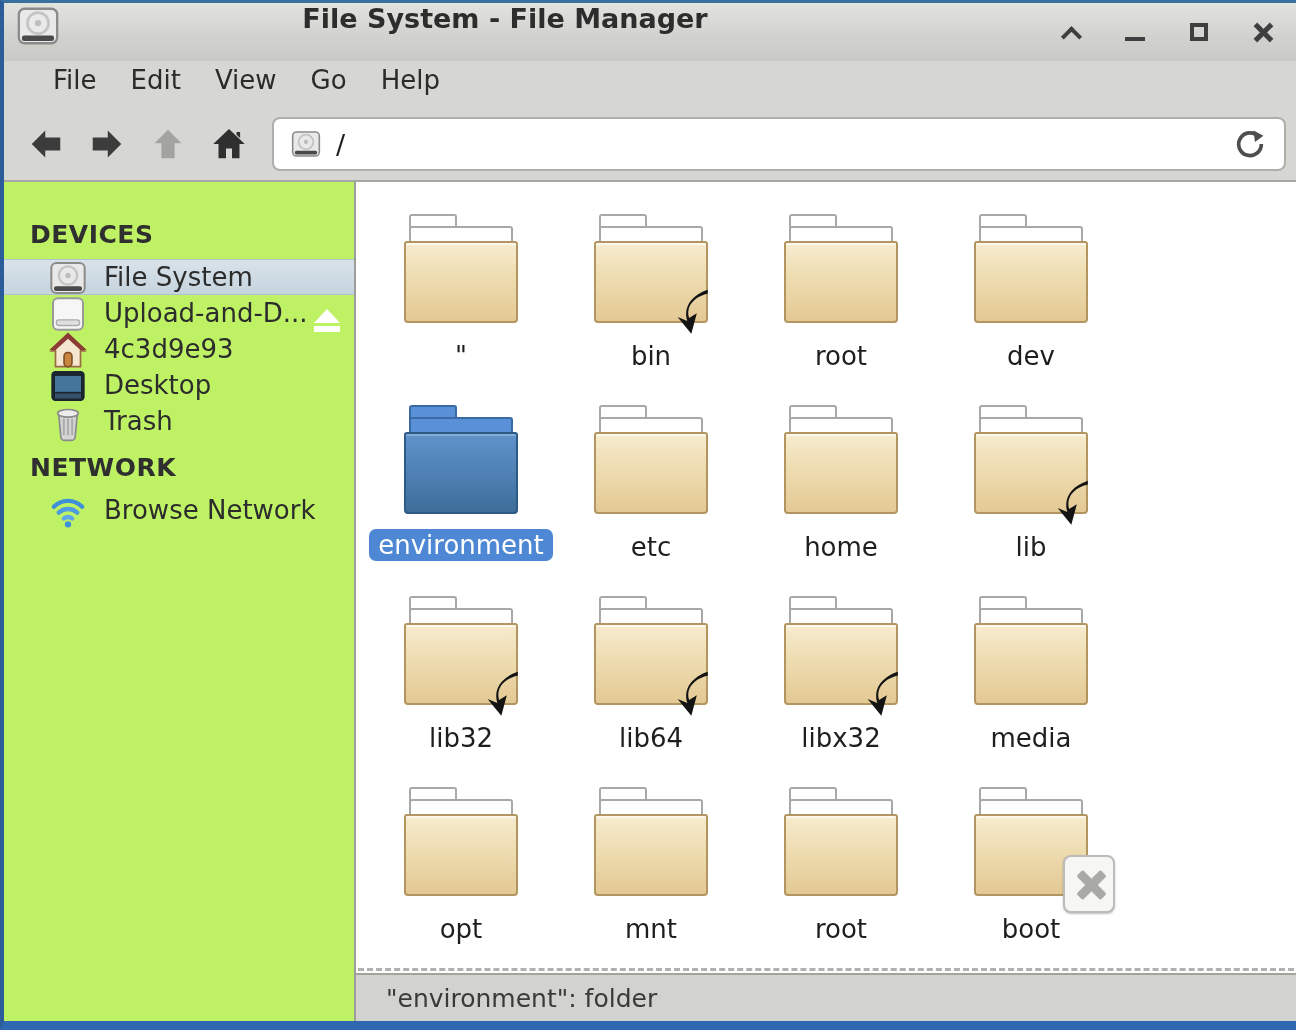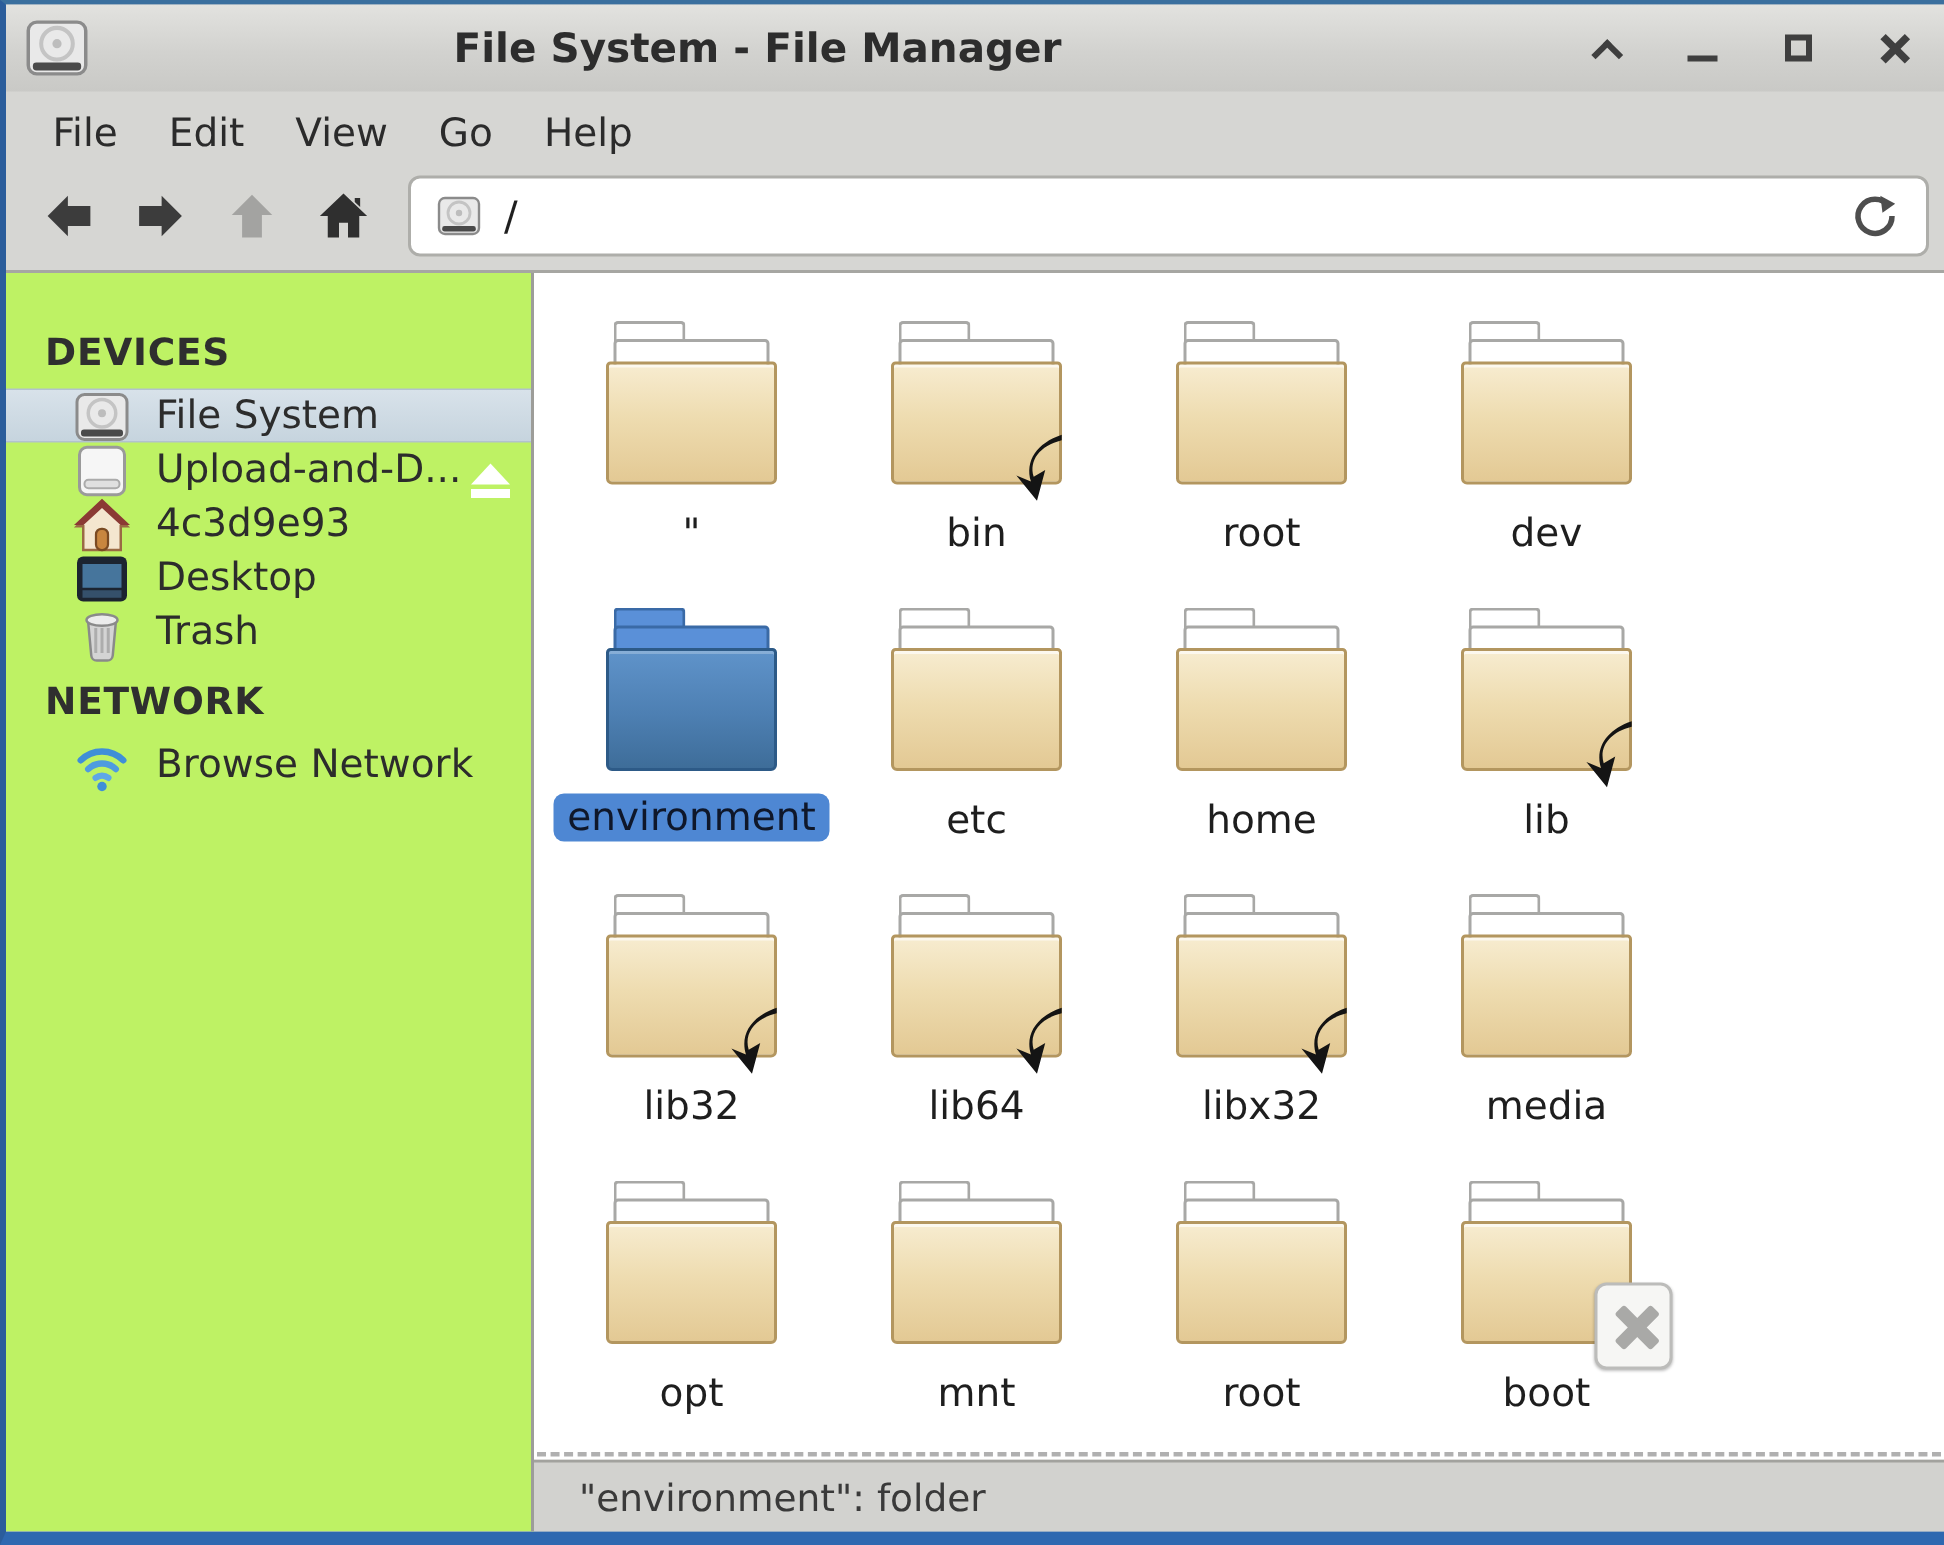--- a/index.html
+++ b/index.html
@@ -4,39 +4,39 @@
 <style>
   * { margin:0; padding:0; box-sizing:border-box; }
   html,body { width:1296px; height:1030px; font-family:"DejaVu Sans", sans-serif; }
   .window {
     width:1296px; height:1030px; display:flex; flex-direction:column;
     background:#d6d6d3; overflow:hidden;
     border-left:4px solid #2b5d9b; border-top:3px solid #3a6f9e; border-bottom:9px solid #2e68b0;
   }
   
   .titlebar {
-    height:58px; flex:0 0 58px; position:relative; display:flex; align-items:center;
+    height:58px; flex:0 0 58px; position:relative; display:flex; align-items:flex-start;
     background:linear-gradient(180deg,#e2e2df 0%,#d2d2cf 55%,#c9c9c6 100%);
   }
   .titlebar .app-icon { width:52px; height:46px; margin-left:8px; }
   .titlebar .title {
     position:absolute; left:0; right:290px; text-align:center;
     font-size:27px; font-weight:bold; color:#2d2d2d;
   }
   .win-controls { position:absolute; right:16px; top:0; height:58px; display:flex; align-items:center; gap:30px; }
   .win-btn { width:34px; height:34px; display:flex; align-items:center; justify-content:center; cursor:default; }
   .glyph-shade { width:15px; height:15px; border-left:4px solid #3f3f3f; border-top:4px solid #3f3f3f; transform:rotate(45deg) translate(3px,3px); }
   .glyph-min { width:20px; height:4px; background:#3f3f3f; margin-top:14px; }
   .glyph-max { width:18px; height:18px; border:4px solid #3f3f3f; }
   .glyph-close { position:relative; width:20px; height:20px; }
   .glyph-close::before,.glyph-close::after { content:""; position:absolute; left:8px; top:-1px; width:5px; height:23px; background:#3f3f3f; }
   .glyph-close::before { transform:rotate(45deg); }
   .glyph-close::after { transform:rotate(-45deg); }
   
-  .menubar { height:47px; flex:0 0 47px; display:flex; align-items:flex-end; padding-left:14px; background:#d6d6d3; }
+  .menubar { height:47px; flex:0 0 47px; display:flex; align-items:flex-start; padding-left:32px; background:#d6d6d3; }
   .menu-item { font-size:26px; color:#2b2b2b; padding:4px 17px; border-radius:4px; }
   
   .toolbar { height:74px; flex:0 0 74px; display:flex; align-items:center; background:#d6d6d3; border-bottom:2px solid #a6a6a2; padding:0 10px 0 16px; }
   .tool-btn { width:52px; height:52px; display:flex; align-items:center; justify-content:center; margin-right:9px; border-radius:5px; }
   .tool-btn svg { width:36px; height:36px; }
   .pathbar {
     flex:1; height:54px; margin-left:8px; background:#ffffff; border:2px solid #aeaeaa; border-radius:8px;
     display:flex; align-items:center; padding:0 14px;
   }
   .pathbar .drive { width:36px; height:32px; margin-right:12px; }
@@ -64,21 +64,21 @@
   .folder .front { position:absolute; left:3px; right:3px; bottom:3px; height:82px; border:2px solid #b3965f; border-radius:3px 3px 4px 4px;
     background:linear-gradient(180deg,#f7ecd0 0%,#eedcb0 45%,#e3c994 100%); box-shadow:inset 0 2px 0 rgba(255,255,255,.65); }
   .folder.sel .back, .folder.sel .tab { background:#5a90d8; border-color:#3a6aa6; }
   .folder.sel .front { border-color:#2d5a87; background:linear-gradient(180deg,#5f93ca 0%,#4d7fb2 55%,#3e6d99 100%); box-shadow:inset 0 2px 0 rgba(255,255,255,.25); }
   .emblem-link { position:absolute; right:-6px; bottom:-12px; width:44px; height:50px; }
   .emblem-x { position:absolute; right:-24px; bottom:-14px; width:52px; height:58px; background:#f6f6f4; border:2px solid #bcbcba; border-radius:8px; box-shadow:0 1px 2px rgba(0,0,0,.25); }
   .emblem-x::before,.emblem-x::after { content:""; position:absolute; left:22px; top:11px; width:9px; height:34px; background:#a9a9a7; border-radius:2px; }
   .emblem-x::before { transform:rotate(45deg); }
   .emblem-x::after { transform:rotate(-45deg); }
   .file-label { margin-top:14px; font-size:26px; color:#1e1e1e; padding:1px 9px; border-radius:7px; white-space:nowrap; }
-  .file-label.sel { background:#4e87d3; color:#0f172a;margin-top:12px; }
+  .file-label.sel { background:#4e87d3; color:#ffffff;margin-top:12px; }
   
   .statusbar { height:48px; flex:0 0 48px; background:#d2d2cf; border-top:2px solid #a2a29e; display:flex; align-items:center; padding-left:30px; font-size:25px; color:#3a3a3a; }
 </style>
 </head>
 <body>
 
 <div class="window">
 
   <div class="titlebar">
     <svg class="app-icon" viewBox="0 0 24 24">

